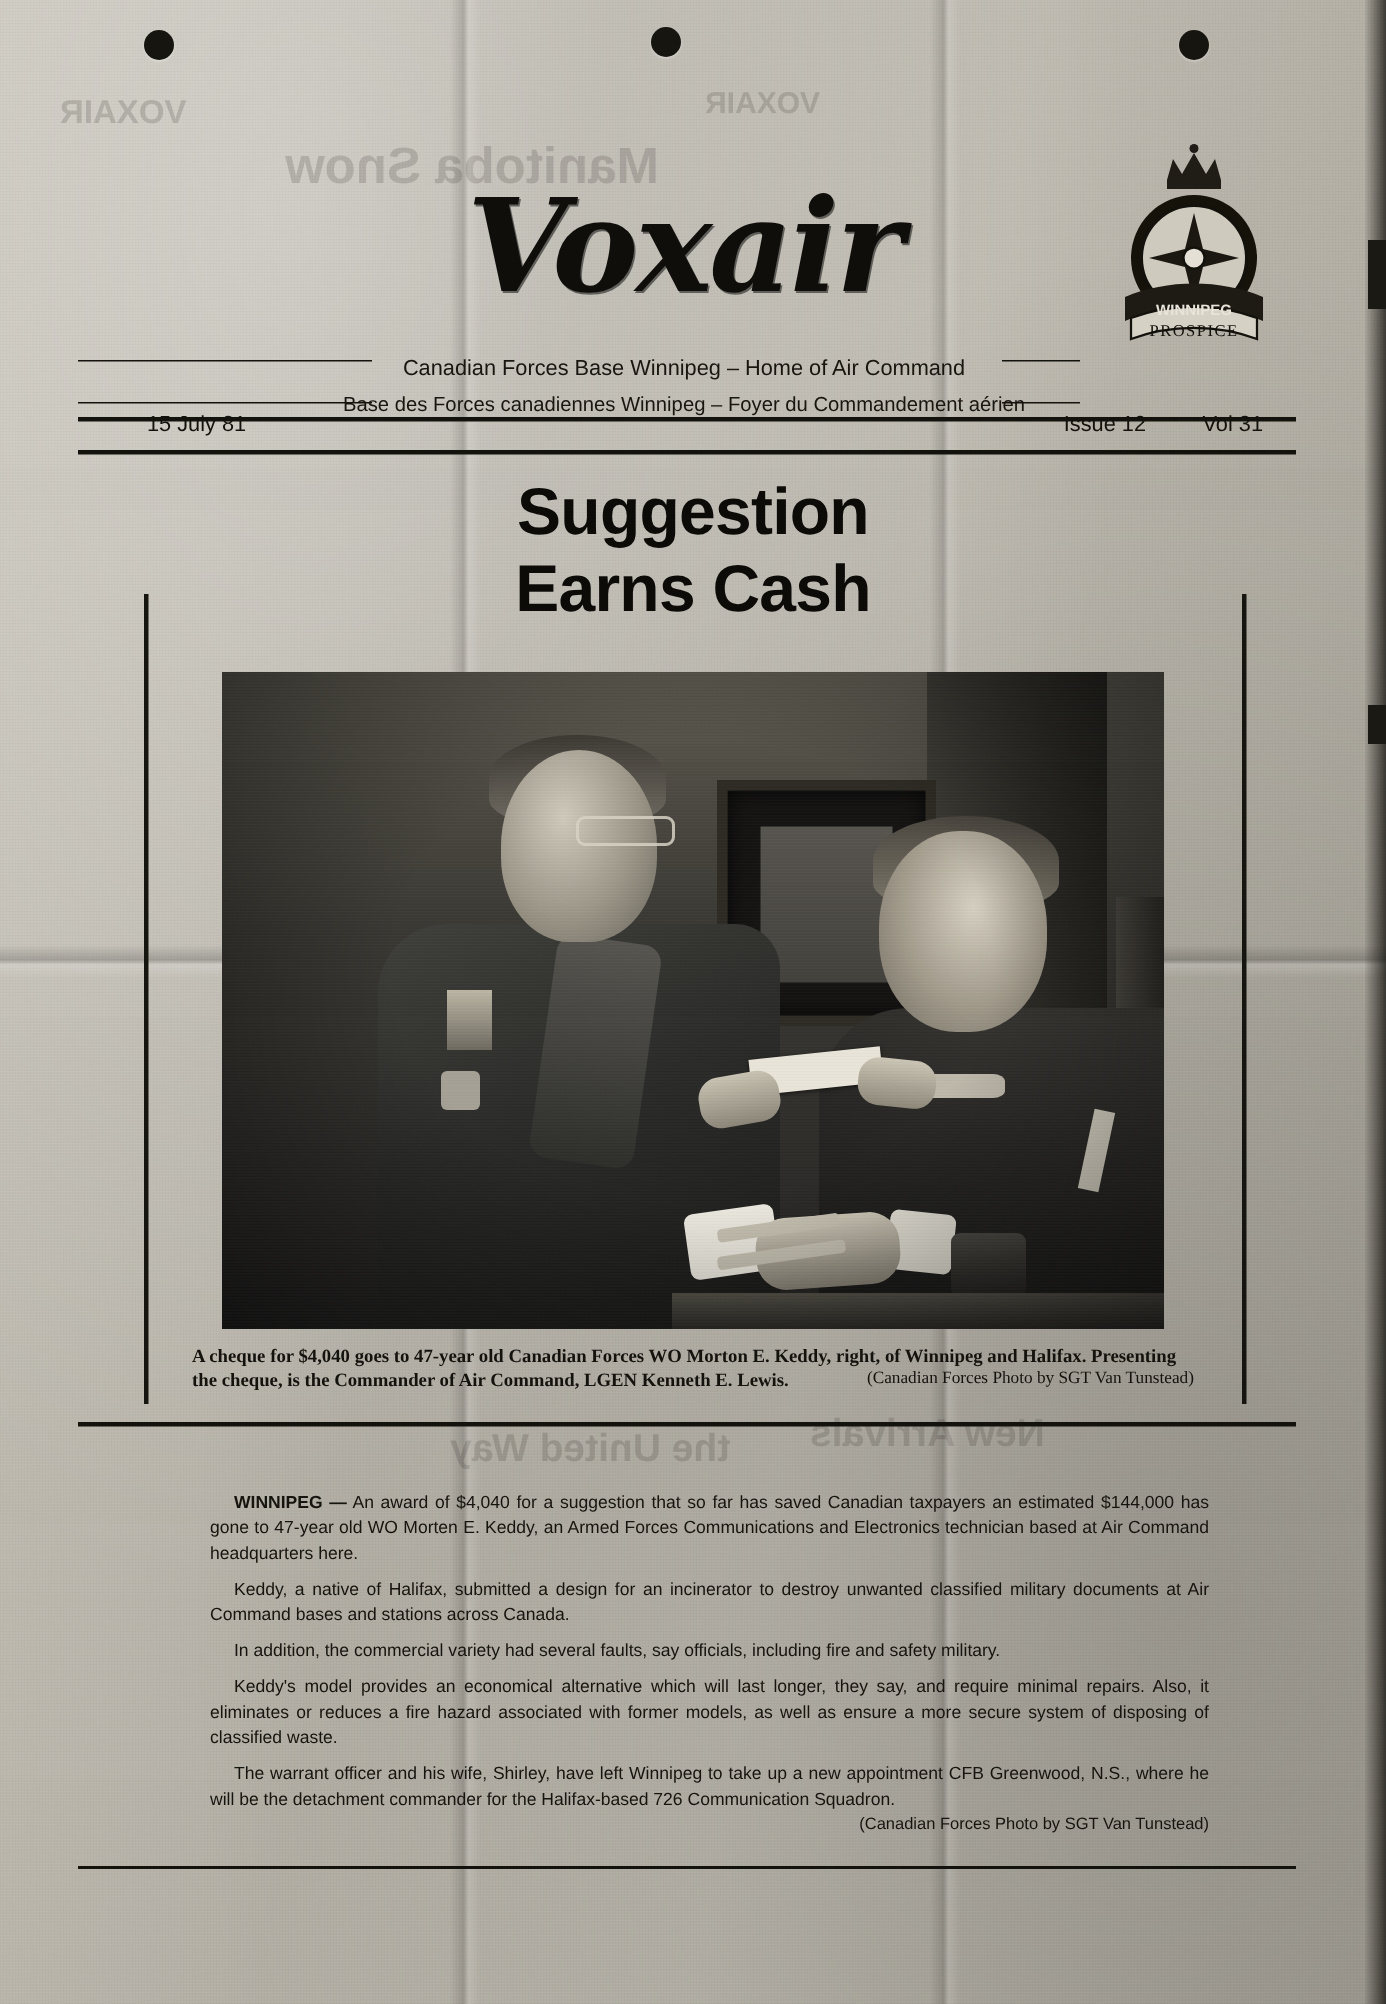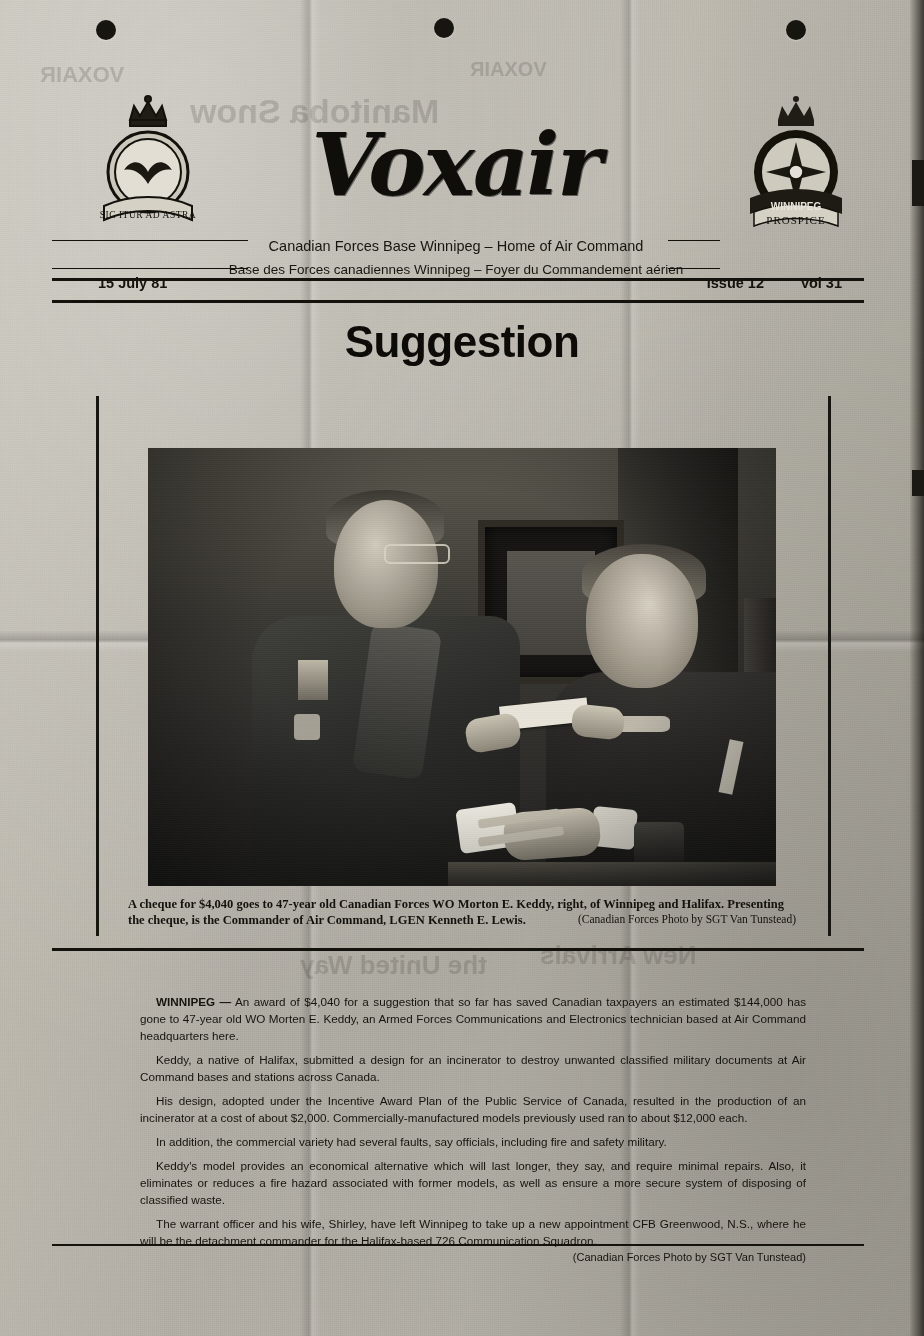--- a/index.html
+++ b/index.html
@@ -123,21 +123,21 @@
     background: #14120c;
   }
   .rule-thin { height: 1px; }
 
   .issueline {
     position: absolute;
     left: 48px; right: 60px;
     top: 272px;
     height: 26px;
     font-size: 14.5px;
-    font-weight: bold;
+    font-weight: normal;
     color: #14120c;
   }
   .issueline .date { position: absolute; left: 50px; top: 3px; }
   .issueline .issue { position: absolute; right: 100px; top: 3px; }
   .issueline .vol { position: absolute; right: 22px; top: 3px; }
 
   
   .headline {
     position: absolute;
     left: 0; right: 0;
@@ -399,38 +399,20 @@
   <div class="punch" style="left:96px; top:20px;"></div>
   <div class="punch" style="left:434px; top:18px;"></div>
   <div class="punch" style="left:786px; top:20px;"></div>
 
   <div class="edge-right"></div>
   <div class="edge-nub" style="top:160px;"></div>
   <div class="edge-nub" style="top:470px; height:26px;"></div>
 
   <div class="masthead">
 
-    <div class="crest crest-left">
-      <svg width="116" height="144" viewBox="0 0 116 144">
-        <g fill="none" stroke="#13110c" stroke-width="2">
-
-          <path d="M40 26 L44 12 L50 22 L58 8 L66 22 L72 12 L76 26 Z" fill="#201d16"></path>
-          <circle cx="58" cy="5" r="3" fill="#201d16"></circle>
-          <rect x="40" y="26" width="36" height="6" fill="#201d16"></rect>
-
-          <circle cx="58" cy="78" r="40" fill="#cdc8bc" stroke="#13110c" stroke-width="3"></circle>
-          <circle cx="58" cy="78" r="33" fill="#e2ded3" stroke="#13110c" stroke-width="2"></circle>
-
-          <path d="M34 76 C44 62 54 70 58 78 C62 70 72 62 82 76 C72 74 64 80 58 90 C52 80 44 74 34 76 Z" fill="#1b1812" stroke="none"></path>
-
-          <path d="M14 112 C40 100 76 100 102 112 L102 126 C76 114 40 114 14 126 Z" fill="#d6d1c5" stroke="#13110c" stroke-width="2"></path>
-        </g>
-        <text x="58" y="124" font-family="Liberation Serif, serif" font-size="9.5" text-anchor="middle" fill="#13110c" letter-spacing="0.5">SIC ITUR AD ASTRA</text>
-      </svg>
-    </div>
 
     <div class="logo-word">Voxair</div>
 
     <div class="tagline tagline-fr">Base des Forces canadiennes Winnipeg – Foyer du Commandement aérien</div>
     <div class="tagline tagline-en">Canadian Forces Base Winnipeg – Home of Air Command</div>
 
     <div class="crest crest-right">
       <svg width="116" height="144" viewBox="0 0 116 144">
         <g>
           <path d="M40 26 L44 12 L50 22 L58 8 L66 22 L72 12 L76 26 Z" fill="#201d16"></path>
@@ -459,20 +441,21 @@
   <div class="rule" style="left:52px; right:60px; top:300px; height:3px;"></div>
 
   <div class="issueline">
     <span class="date">15 July 81</span>
     <span class="issue">Issue 12</span>
     <span class="vol">Vol 31</span>
   </div>
 
   <div class="headline">
     <div>Suggestion</div>
+    <div>Earns Cash</div>
   </div>
 
   <div class="vrule" style="left:96px; top:396px; height:540px;"></div>
   <div class="vrule" style="left:828px; top:396px; height:540px;"></div>
 
   <div class="photo-wrap">
     <div class="photo">
       <div class="pp wall"></div>
       <div class="pp door"></div>
       <div class="pp shelf"></div>
@@ -511,21 +494,20 @@
   <div class="caption">
     <span>A cheque for $4,040 goes to 47-year old Canadian Forces WO Morton E. Keddy, right, of Winnipeg and Halifax. Presenting the cheque, is the Commander of Air Command, LGEN Kenneth E. Lewis.</span>
     <span class="credit">(Canadian Forces Photo by SGT Van Tunstead)</span>
   </div>
 
   <div class="rule" style="left:52px; right:60px; top:948px; height:3px;"></div>
 
   <div class="article">
     <p class="lead"><span class="dateline">WINNIPEG —</span> <span>An award of $4,040 for a suggestion that so far has saved Canadian taxpayers an estimated $144,000 has gone to 47-year old WO Morten E. Keddy, an Armed Forces Communications and Electronics technician based at Air Command headquarters here.</span></p>
     <p><span>Keddy, a native of Halifax, submitted a design for an incinerator to destroy unwanted classified military documents at Air Command bases and stations across Canada.</span></p>
-    <p><span>His design, adopted under the Incentive Award Plan of the Public Service of Canada, resulted in the production of an incinerator at a cost of about $2,000. Commercially-manufactured models previously used ran to about $12,000 each.</span></p>
     <p><span>In addition, the commercial variety had several faults, say officials, including fire and safety military.</span></p>
     <p><span>Keddy's model provides an economical alternative which will last longer, they say, and require minimal repairs. Also, it eliminates or reduces a fire hazard associated with former models, as well as ensure a more secure system of disposing of classified waste.</span></p>
     <p><span>The warrant officer and his wife, Shirley, have left Winnipeg to take up a new appointment CFB Greenwood, N.S., where he will be the detachment commander for the Halifax-based 726 Communication Squadron.</span><span class="endcredit">(Canadian Forces Photo by SGT Van Tunstead)</span></p>
   </div>
 
   <div class="bottom-rule" style="top:1244px;"></div>
 
 </div>
 
 </body></html>

